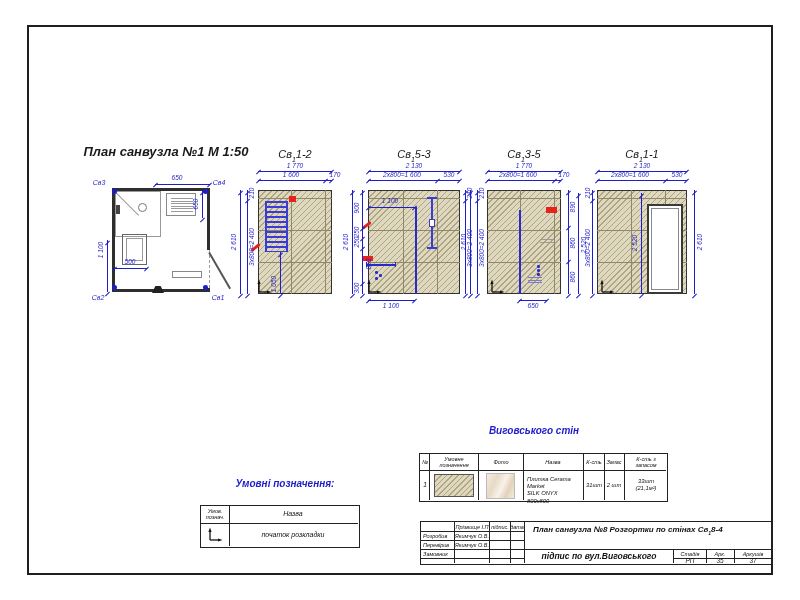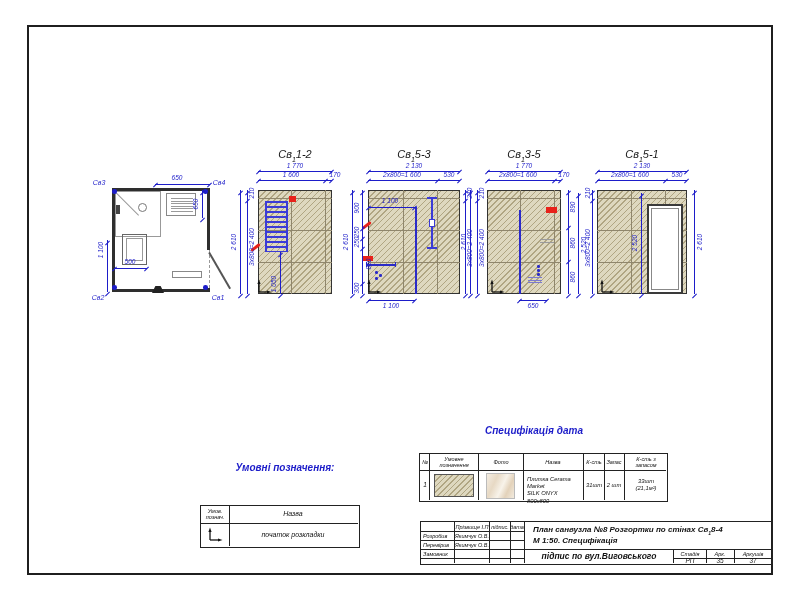--- a/index.html
+++ b/index.html
@@ -50,20 +50,21 @@
       <line x1="3" y1="13" x2="3" y2="4" stroke="#111" stroke-width="1.3"></line>
       <path d="M3 0.5 L1.4 5 L4.6 5 Z" fill="#111"></path>
       <line x1="3" y1="13" x2="12" y2="13" stroke="#111" stroke-width="1.3"></line>
       <path d="M15.5 13 L11 11.4 L11 14.6 Z" fill="#111"></path>
     </g>
   </defs>
     </svg>
 
   <div class="a" style="left:27px;top:25px;width:746px;height:550px;border:2px solid #1f1f1f"></div>
 
+  <div class="lbl k head" style="left:166px;top:151px">План санвузла №1 М 1:50</div>
 
   <div class="a" style="left:112px;top:188px;width:98px;height:104px;border:3px solid #2e2e2e"></div>
 
   <div class="a" style="left:206px;top:250px;width:6px;height:38px;background:#fff"></div>
   <div class="a" style="left:209px;top:250px;width:1px;height:38px;border-left:1px dashed #999"></div>
   <div class="a" style="left:210px;top:252px;width:42px;height:1.5px;background:#555;transform:rotate(60deg);transform-origin:left top"></div>
 
   <div class="a" style="left:115px;top:191px;width:46px;height:46px;border:1px solid #999"></div>
   <div class="a" style="left:115px;top:191px;width:34px;height:1px;background:#999;transform:rotate(45deg);transform-origin:left top"></div>
   <div class="a" style="left:138px;top:203px;width:9px;height:9px;border:1px solid #777;border-radius:50%"></div>
@@ -289,21 +290,21 @@
   <div class="dlh" style="left:519px;top:300px;width:28px">
       <i style="left:0"></i>
       <i style="left:27px"></i>
     </div>
   <div class="lbl" style="left:533px;top:306px">650</div>
   <svg class="a" style="left:489px;top:279px" width="16" height="16">
       <use href="#osym"></use>
     </svg>
 
   <div class="lbl k ttl" style="left:642px;top:156px">
-    <span>Св</span><sub>1</sub><span>5-1</span>
+    <span>Св</span><sub>1</sub><span>1-1</span>
   </div>
   <div class="fld" style="left:597px;width:90px"></div>
   <div class="gv" style="left:631px"></div>
   <div class="gv" style="left:665px"></div>
   <div class="gh" style="left:597px;top:198px;width:90px"></div>
   <div class="gh" style="left:597px;top:230px;width:90px"></div>
   <div class="gh" style="left:597px;top:262px;width:90px"></div>
   <div class="a" style="left:647px;top:204px;width:36px;height:90px;background:#fff;border:2px solid #3a3a3a">
     <div class="a" style="left:2px;top:2px;width:28px;height:82px;border:1px solid #888"></div>
   </div>
@@ -333,21 +334,21 @@
   <div class="lbl v" style="left:635px;top:243px">2 520</div>
   <div class="dlv" style="left:694px;top:190px;height:104px">
       <i style="top:0"></i>
       <i style="top:103px"></i>
     </div>
   <div class="lbl v" style="left:700px;top:242px">2 610</div>
   <svg class="a" style="left:599px;top:279px" width="16" height="16">
       <use href="#osym"></use>
     </svg>
 
-  <div class="lbl bluehead" style="left:534px;top:431px">Специфікація дата</div>
+  <div class="lbl bluehead" style="left:534px;top:431px">Виговського стін</div>
   <div class="a" style="left:419px;top:453px;width:249px;height:49px;border:1.6px solid #222">
     <div class="line" style="left:0;top:16px;width:246px;height:1px"></div>
     <div class="line" style="left:9px;top:0;width:1px;height:46px"></div>
     <div class="line" style="left:58px;top:0;width:1px;height:46px"></div>
     <div class="line" style="left:103px;top:0;width:1px;height:46px"></div>
     <div class="line" style="left:163px;top:0;width:1px;height:46px"></div>
     <div class="line" style="left:184px;top:0;width:1px;height:46px"></div>
     <div class="line" style="left:204px;top:0;width:1px;height:46px"></div>
     <div class="cell" style="left:5px;top:8px">№</div>
     <div class="cell" style="left:34px;top:8px">
@@ -371,21 +372,21 @@
       <div>800x800</div>
     </div>
     <div class="cell md" style="left:174px;top:31px;font-size:5.8px">31шт</div>
     <div class="cell md" style="left:194px;top:31px;font-size:5.8px">2 шт</div>
     <div class="cell" style="left:226px;top:31px;font-size:5.8px">
       <span>33шт</span><br>
       <span>(21,1м²)</span>
     </div>
   </div>
 
-  <div class="lbl bluehead" style="left:285px;top:468px">Умовні позначення:</div>
+  <div class="lbl bluehead" style="left:285px;top:484px">Умовні позначення:</div>
   <div class="a" style="left:200px;top:505px;width:160px;height:43px;border:1.6px solid #222">
     <div class="line" style="left:0;top:17px;width:157px;height:1px"></div>
     <div class="line" style="left:28px;top:0;width:1px;height:40px"></div>
     <div class="cell" style="left:14px;top:8px">
       <span>Умов.</span><br>
       <span>познач.</span>
     </div>
     <div class="cell" style="left:92px;top:8px;font-size:7px">Назва</div>
     <svg style="position:absolute;left:6px;top:21px" width="16" height="16">
         <use href="#osym"></use>
@@ -414,21 +415,20 @@
     <div class="cell" style="left:96px;top:5px">дата</div>
 
     <div class="cell left" style="left:2px;top:13.5px;transform:translate(0,-50%)">Розробив</div>
     <div class="cell" style="left:51px;top:13.5px">Якимчук О.В.</div>
     <div class="cell left" style="left:2px;top:22.5px;transform:translate(0,-50%)">Перевірив</div>
     <div class="cell" style="left:51px;top:22.5px">Якимчук О.В.</div>
     <div class="cell left" style="left:2px;top:31.5px;transform:translate(0,-50%)">Замовник</div>
 
     <div class="a" style="left:112px;top:3px;width:236px;font:italic 600 8px/1.3 'Liberation Sans',sans-serif;color:#111">
       <div><span>План санвузла №8 Розгортки по стінах Св</span><sub style="font-size:5px">1</sub><span>8-4</span></div>
-      <div>М 1:50. Специфікація</div>
     </div>
 
     <div class="cell" style="left:178px;top:34px;font:italic 600 8.5px/1 'Liberation Sans',sans-serif">підпис по вул.Виговського</div>
 
     <div class="cell" style="left:269px;top:31.5px">Стадія</div>
     <div class="cell" style="left:299px;top:31.5px">Арк.</div>
     <div class="cell" style="left:332px;top:31.5px">Аркушів</div>
     <div class="cell md" style="left:269px;top:39px">РП</div>
     <div class="cell md" style="left:299px;top:39px">35</div>
     <div class="cell md" style="left:332px;top:39px">37</div>

